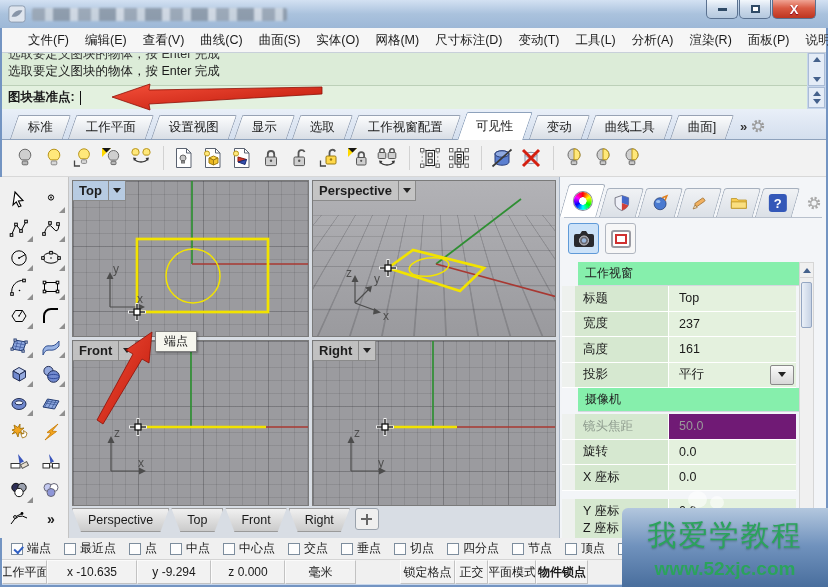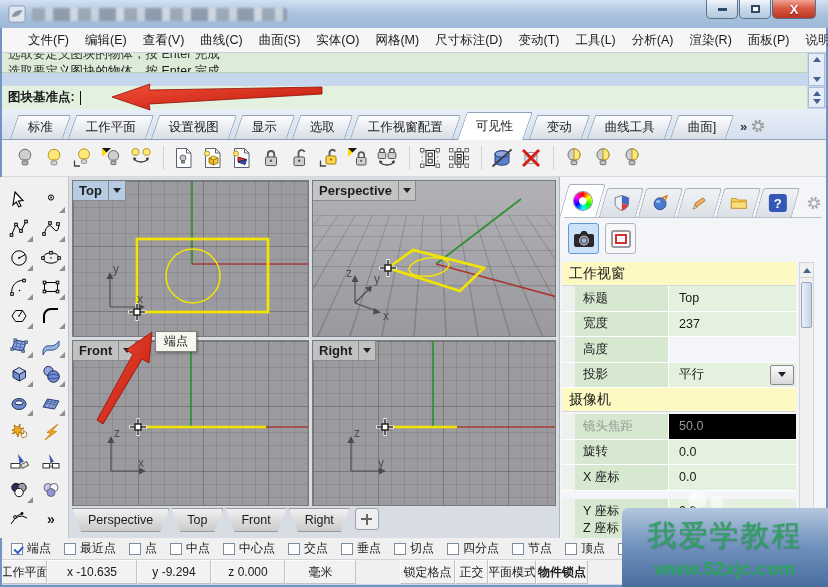--- a/index.html
+++ b/index.html
@@ -16,21 +16,21 @@
 .wb-min,.wb-max{width:32px;background:linear-gradient(#f2f7fc,#cfdcec 45%,#b4c8de)}
 .wb-close{width:44px;background:linear-gradient(#f0a494,#d95a43 45%,#bd3520);color:#fff;font-weight:bold;font-size:13px;text-shadow:0 1px 1px #802}
 .glyph-min{width:9px;height:3px;background:#2f4a66}
 .glyph-max{width:9px;height:8px;border:2px solid #2f4a66;background:#fff}
 
 
 .menubar{position:absolute;left:2px;top:28px;width:824px;height:25px;background:#f6f6f6;border-bottom:1px solid #c8d0da;display:flex;align-items:center;padding-left:18px}
 .mi{padding:0 8px;font-size:12.5px;white-space:nowrap}
 
 
-.cmdhist{position:absolute;left:2px;top:53px;width:805px;height:20px;background:#dcecd8;border-bottom:1px solid #bcd0b8;overflow:hidden;font-size:12.5px;line-height:17px;padding-left:6px}
+.cmdhist{position:absolute;left:2px;top:53px;width:805px;height:33px;background:#dcecd8;border-bottom:1px solid #bcd0b8;overflow:hidden;font-size:12.5px;line-height:17px;padding-left:6px}
 .cmdhist .prev{margin-top:-7px;color:#333}
 .cmdprompt{position:absolute;left:2px;top:86px;width:805px;height:23px;background:#e3f1df;display:flex;align-items:center;padding-left:6px;font-size:12.5px;font-weight:bold}
 .caret{display:inline-block;width:1px;height:14px;background:#111;margin-left:5px}
 .cmdscroll{position:absolute;left:808px;top:53px;width:17px;height:33px;background:#e4ecf7;border:1px solid #aabcd6;display:flex;flex-direction:column;justify-content:space-between;align-items:center;padding:2px 0}
 .cmdspin{position:absolute;left:808px;top:87px;width:17px;height:21px;background:#e4ecf7;border:1px solid #aabcd6;display:flex;flex-direction:column;justify-content:center;align-items:center;gap:3px}
 .tup{width:0;height:0;border:4px solid transparent;border-bottom:5px solid #44618c;margin-top:-3px}
 .tdn{width:0;height:0;border:4px solid transparent;border-top:5px solid #44618c;margin-bottom:-3px}
 
 
 .tabrow{position:absolute;left:2px;top:109px;width:824px;height:31px;background:linear-gradient(#e9eff8,#d4dfee);border-bottom:1px solid #8ea2bc;display:flex;align-items:flex-end;padding-left:12px}
@@ -91,27 +91,27 @@
 .ptabs{position:absolute;left:4px;top:8px;width:258px;height:33px;display:flex;align-items:flex-end;border-bottom:1px solid #b8c0cc}
 .ptab{width:37px;height:29px;margin-right:2px;transform:skewX(-16deg);background:linear-gradient(#f0f2f5,#dbe0e7);border:1px solid #a6b0be;border-bottom:none;border-radius:3px 3px 0 0;display:flex;align-items:center;justify-content:center}
 .ptab>*{transform:skewX(16deg)}
 .ptab.active{height:33px;background:#fff}
 .pgear{margin-left:8px;margin-bottom:6px}
 .cwheel{width:18px;height:18px;border-radius:50%;background:radial-gradient(circle,#fff 0 3.5px,transparent 4px),conic-gradient(#f00,#ff0,#0f0,#0ff,#00f,#f0f,#f00);box-shadow:0 0 0 1px #889}
 .helpicon{width:18px;height:18px;background:#3458b8;border-radius:3px;color:#fff;font-weight:bold;font-size:13px;display:flex;align-items:center;justify-content:center}
 .ptools{position:absolute;left:8px;top:46px;display:flex;gap:6px}
 .pbtn{width:31px;height:31px;border:1px solid #b0b6c0;background:#f7f7f7;border-radius:3px;display:flex;align-items:center;justify-content:center}
 .pbtn.sel{background:#cce2f8;border-color:#5f9ad8}
-.phdr{position:absolute;left:2px;width:234px;height:24px;display:flex;align-items:center;padding-left:7px;font-size:14px;color:#222;background:#fef9c3;border-bottom:1px solid #d4d8de}
+.phdr{position:absolute;left:18px;width:234px;height:24px;display:flex;align-items:center;padding-left:7px;font-size:12px;color:#222;background:#86efac;border-bottom:1px solid #d4d8de}
 .prow{position:absolute;left:2px;width:234px;height:25.5px;display:flex;font-size:12.5px;border-bottom:1px solid #fff}
 .pg{width:13px;background:#eef1ee}
 .plab{width:94px;background:#d6e8d0;display:flex;align-items:center;padding-left:8px;border-right:1px solid #fff}
 .pval{flex:1;background:#e4f1de;display:flex;align-items:center;padding-left:10px}
 .prow.dis .plab{color:#8d9a8d}
-.prow.dis .pval{background:#000000;color:#9a9a9a}
+.prow.dis .pval{background:#701a75;color:#9a9a9a}
 .ddbtn{width:24px;height:20px;margin:2px 2px 2px auto;background:linear-gradient(#fafafa,#d8d8d8);border:1px solid #8a8a8a;border-radius:2px;display:flex;align-items:center;justify-content:center}
 .pscroll{position:absolute;left:239px;top:85px;width:15px;height:274px;background:#f0f0f0;border:1px solid #d6d6d6}
 .psup{height:15px;border-bottom:1px solid #d6d6d6;display:flex;align-items:center;justify-content:center}
 .psthumb{margin:4px 1px;height:46px;background:linear-gradient(90deg,#eaf0f8,#c6d2e4);border:1px solid #94a6c2;border-radius:2px}
 
 
 .osnap{position:absolute;left:2px;top:538px;width:824px;height:22px;background:#f0f0f0;border-bottom:1px solid #d4d4d4;display:flex;align-items:center;padding-left:9px;gap:13px;font-size:12px}
 .osi{display:flex;align-items:center;gap:4px;white-space:nowrap}
 .cb{position:relative;width:12px;height:12px;background:#fdfdfd;border:1px solid #7d8d9d}
 .cb.checked::after{content:"";position:absolute;left:1.5px;top:2px;width:7px;height:3.5px;border-left:2px solid #2f5fc4;border-bottom:2px solid #2f5fc4;transform:rotate(-48deg)}
@@ -783,20 +783,21 @@
         <span class="pval">Top</span>
       </div>
     <div class="prow" style="top:134.5px">
         <span class="pg"></span>
         <span class="plab">宽度</span>
         <span class="pval">237</span>
       </div>
     <div class="prow" style="top:160px">
         <span class="pg"></span>
         <span class="plab">高度</span>
+        <span class="pval">161</span>
       </div>
     <div class="prow" style="top:185.5px">
         <span class="pg"></span>
         <span class="plab">投影</span>
         <span class="pval">
           <span>平行</span>
           <span class="ddbtn">
             <i class="dd"></i>
           </span>
         </span>

